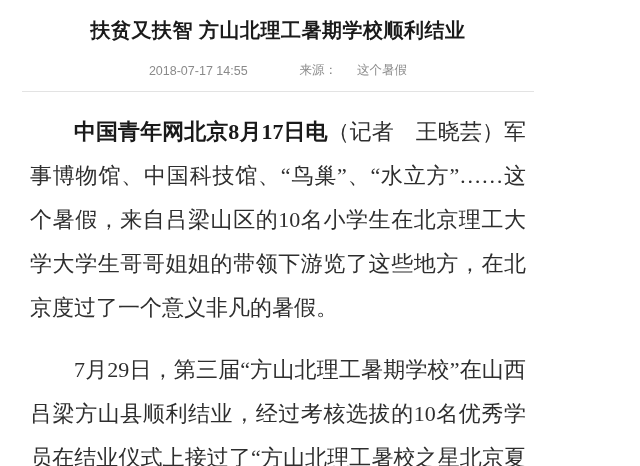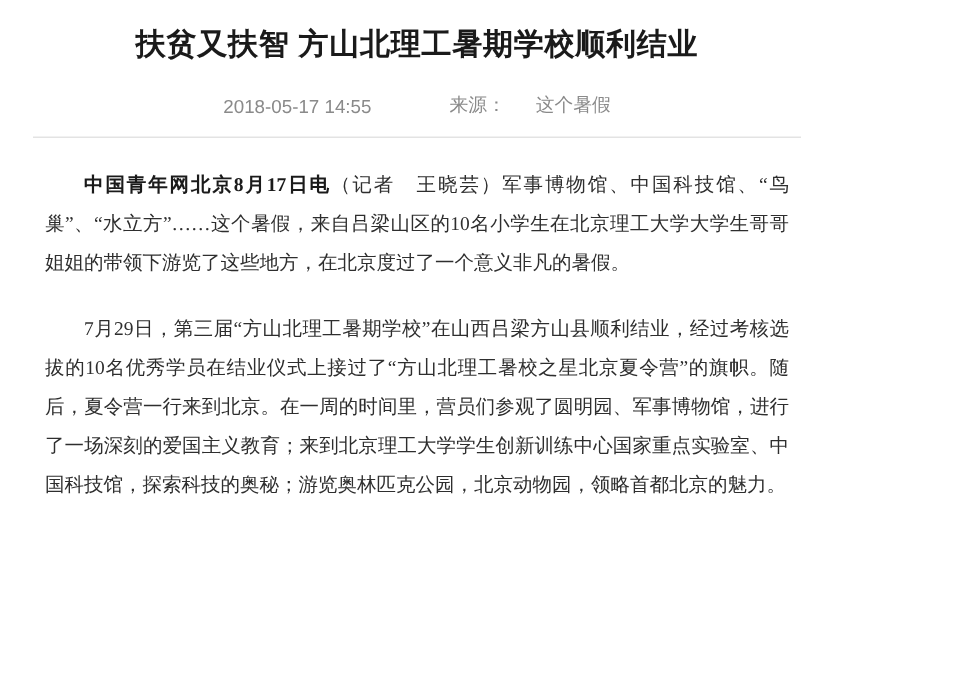--- a/index.html
+++ b/index.html
@@ -54,21 +54,21 @@
   .divider {
     border: none;
     border-top: 1px solid #e3e3e3;
     margin: 0 22px;
     height: 0;
   }
   .body {
     padding: 18px 30px 0 30px;
   }
   .para {
-    font-size: 13px;
+    font-size: 22px;
     line-height: 2.0;
     color: #2e2e2e;
     margin: 0 0 4px 0;
     text-align: justify;
     text-justify: inter-ideograph;
     text-indent: 2em;
   }
   .para.first {
     text-indent: 2em;
   }
@@ -81,21 +81,21 @@
   }
 </style>
 </head>
 <body>
 
 <div class="article">
 
   <h1 class="title">扶贫又扶智 方山北理工暑期学校顺利结业</h1>
 
   <div class="meta-row">
-    <span>2018-05-17 14:55</span>
+    <span>2018-07-17 14:55</span>
     <span class="meta-source">
       <span>来源：</span>
       <span class="meta-source-name">这个暑假</span>
     </span>
   </div>
 
   <hr class="divider">
 
   <div class="body">
     <p class="para first">

